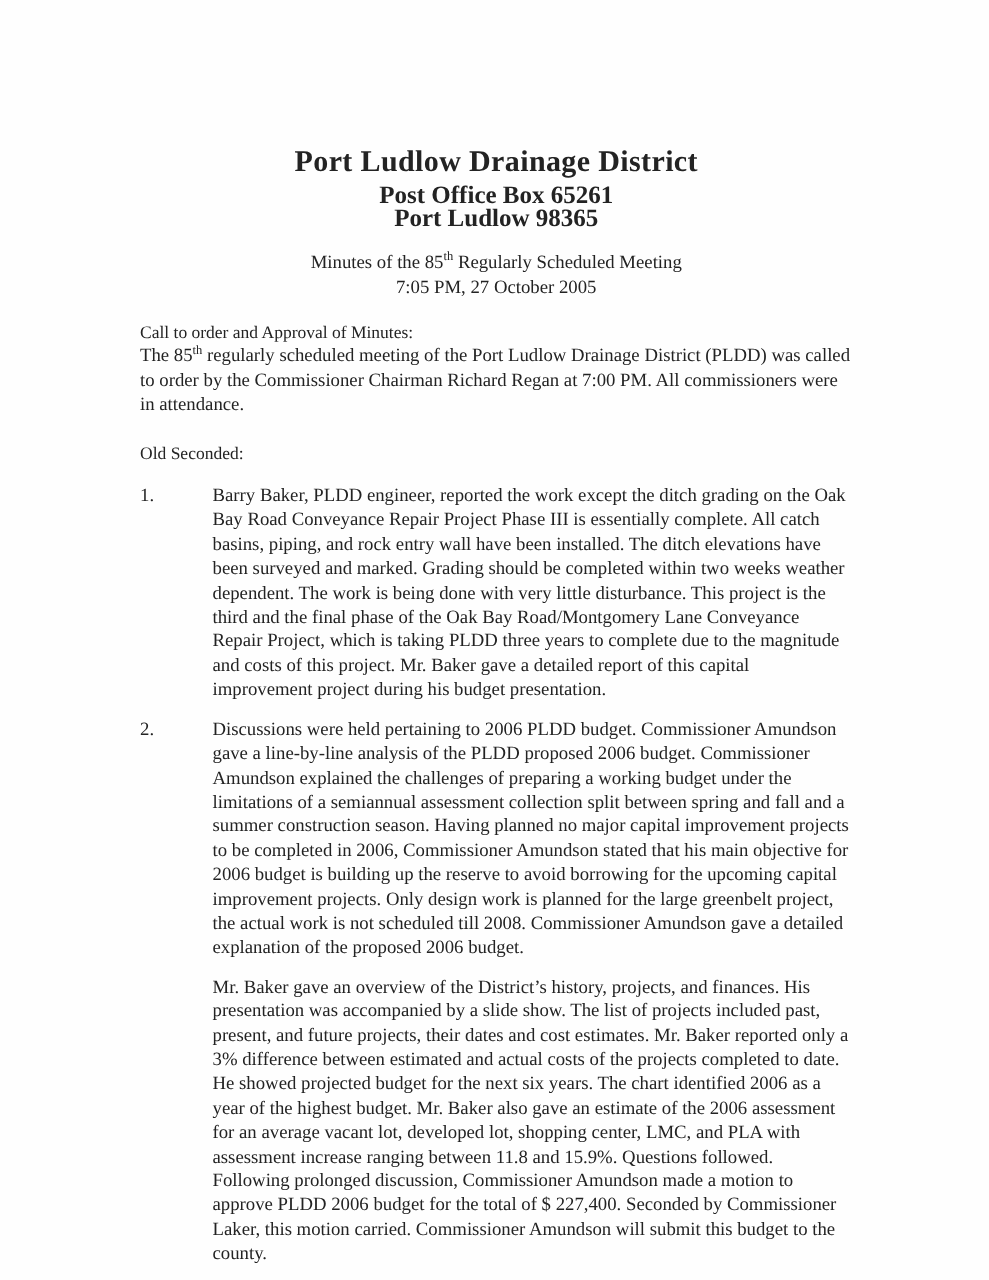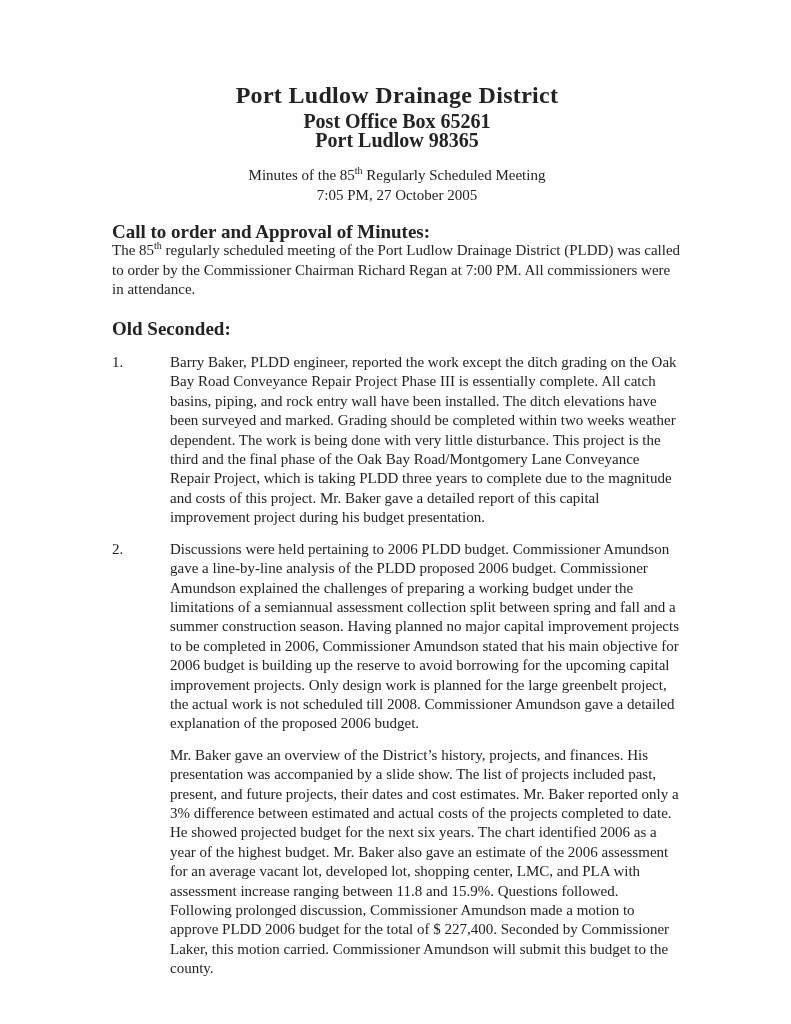--- a/index.html
+++ b/index.html
@@ -9,21 +9,21 @@
   }
   body {
     height: 1024px;
     font-family: "Liberation Serif", "DejaVu Serif", serif;
     color: #232323;
     overflow: hidden;
   }
   .page {
     width: 791px;
     height: 1024px;
-    padding-top: 82px;
+    padding-top: 117px;
   }
   .content {
     width: 570px;
     margin-left: 112px;
   }
   .doc-header {
     text-align: center;
   }
   .doc-title {
     font-size: 24px;
@@ -42,22 +42,22 @@
     text-align: center;
     font-size: 15px;
     line-height: 20px;
   }
   sup {
     font-size: 10px;
     vertical-align: super;
     line-height: 0;
   }
   .section-heading {
-    font-weight: bold;
-    font-size: 19px;
+    font-weight: normal;
+    font-size: 14px;
     line-height: 19.4px;
   }
   .call-section { margin-top: 17px; }
   .body-text {
     font-size: 15px;
     line-height: 19.4px;
   }
   .old-business-heading { margin-top: 19px; }
   .numbered-list { margin-top: 15px; }
   .list-item {

